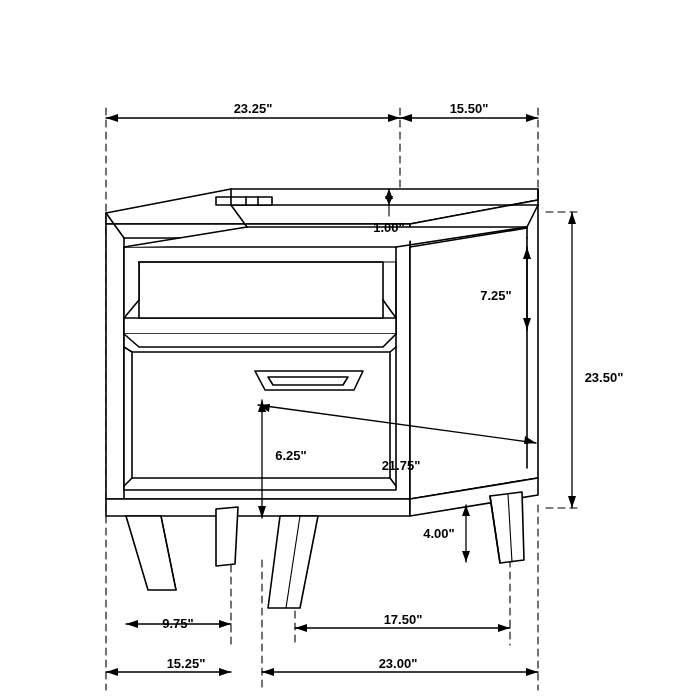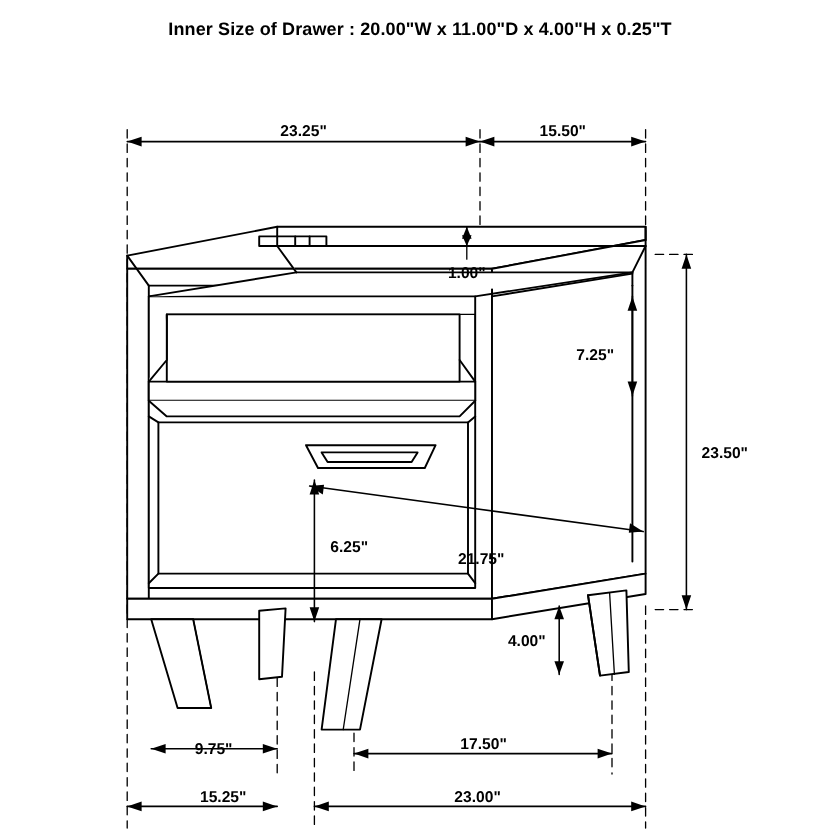--- a/index.html
+++ b/index.html
@@ -39,21 +39,20 @@
     font-size: 13px;
     font-weight: bold;
     fill: #000000;
   }
 </style>
 </head>
 <body>
 
 <div id="root">
 
-  <div id="title">Inner Size of Drawer : 20.00"W x 11.00"D x 4.00"H x 0.25"T</div>
 
   <svg width="700" height="700" viewBox="0 0 700 700">
 
     <g fill="none" stroke="#000000" stroke-width="1.6" stroke-linejoin="round" stroke-linecap="round">
 
       <g stroke-width="1.1" stroke-dasharray="7,5">
         <line x1="106" y1="108" x2="106" y2="690"></line>
         <line x1="400" y1="108" x2="400" y2="200"></line>
         <line x1="538" y1="108" x2="538" y2="200"></line>
         <line x1="231" y1="505" x2="231" y2="645"></line>

